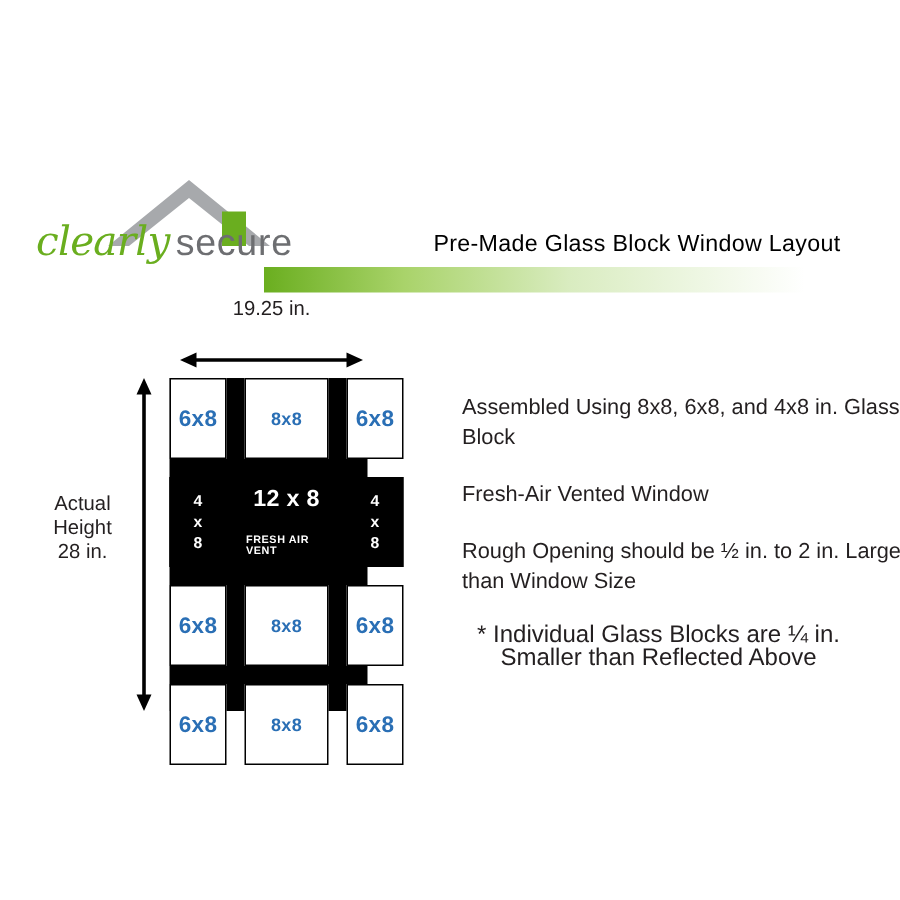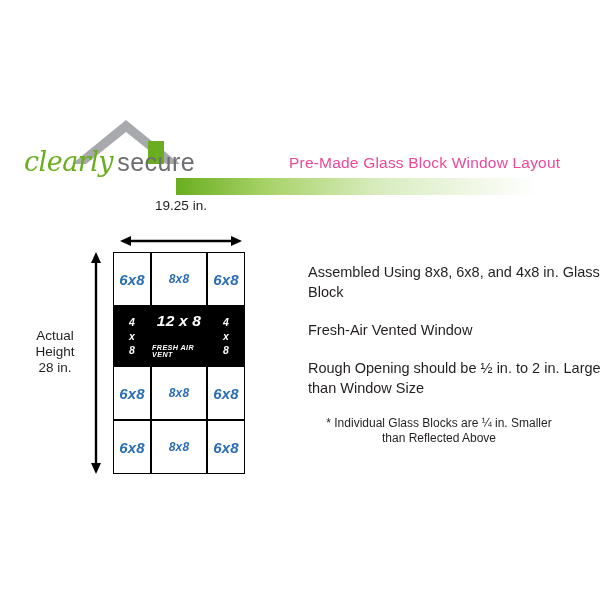--- a/index.html
+++ b/index.html
@@ -85,21 +85,21 @@
     letter-spacing: 1.1px;
     padding: 3.5px 0 0 8px;
     font-family: "Liberation Sans", sans-serif;
   }
 
   .header-title {
     position: absolute;
     left: 289px;
     top: 36px;
     font-size: 15.5px;
-    color: #ec4899;
+    color: #000000;
     letter-spacing: 0.2px;
     white-space: nowrap;
   }
   .header-rule {
     position: absolute;
     left: 176px;
     top: 60px;
     width: 424px;
     height: 17px;
     background: linear-gradient(to right, #6aae1f 0%, #a9d36a 22%, #d9ecc0 48%, #ffffff 85%);
@@ -143,23 +143,22 @@
   .grid {
     position: absolute;
     left: 113px;
     top: 252px;
     width: 132px;
     height: 222px;
     background: #000000;
     display: grid;
     grid-template-columns: 38px 56px 38px;
     grid-template-rows: 54px 60px 54px 54px;
-    gap: 0px;
+    gap: 12px;
     border: 0;
-    font-style: italic;
   }
   .cell {
     background: #ffffff;
     border: 1.5px solid #000000;
     box-sizing: border-box;
     display: flex;
     align-items: center;
     justify-content: center;
     font-weight: bold;
     color: #2a6fb5;
@@ -204,21 +203,21 @@
     width: 300px;
   }
   .rline {
     font-size: 14.5px;
     line-height: 20px;
     color: #231f20;
     margin-bottom: 18px;
   }
   .rnote {
     margin-top: 14px;
-    font-size: 12px;
+    font-size: 16px;
     line-height: 15px;
     text-align: center;
     width: 246px;
     margin-left: 8px;
     color: #231f20;
   }
 </style>
 </head>
 <body>
 

